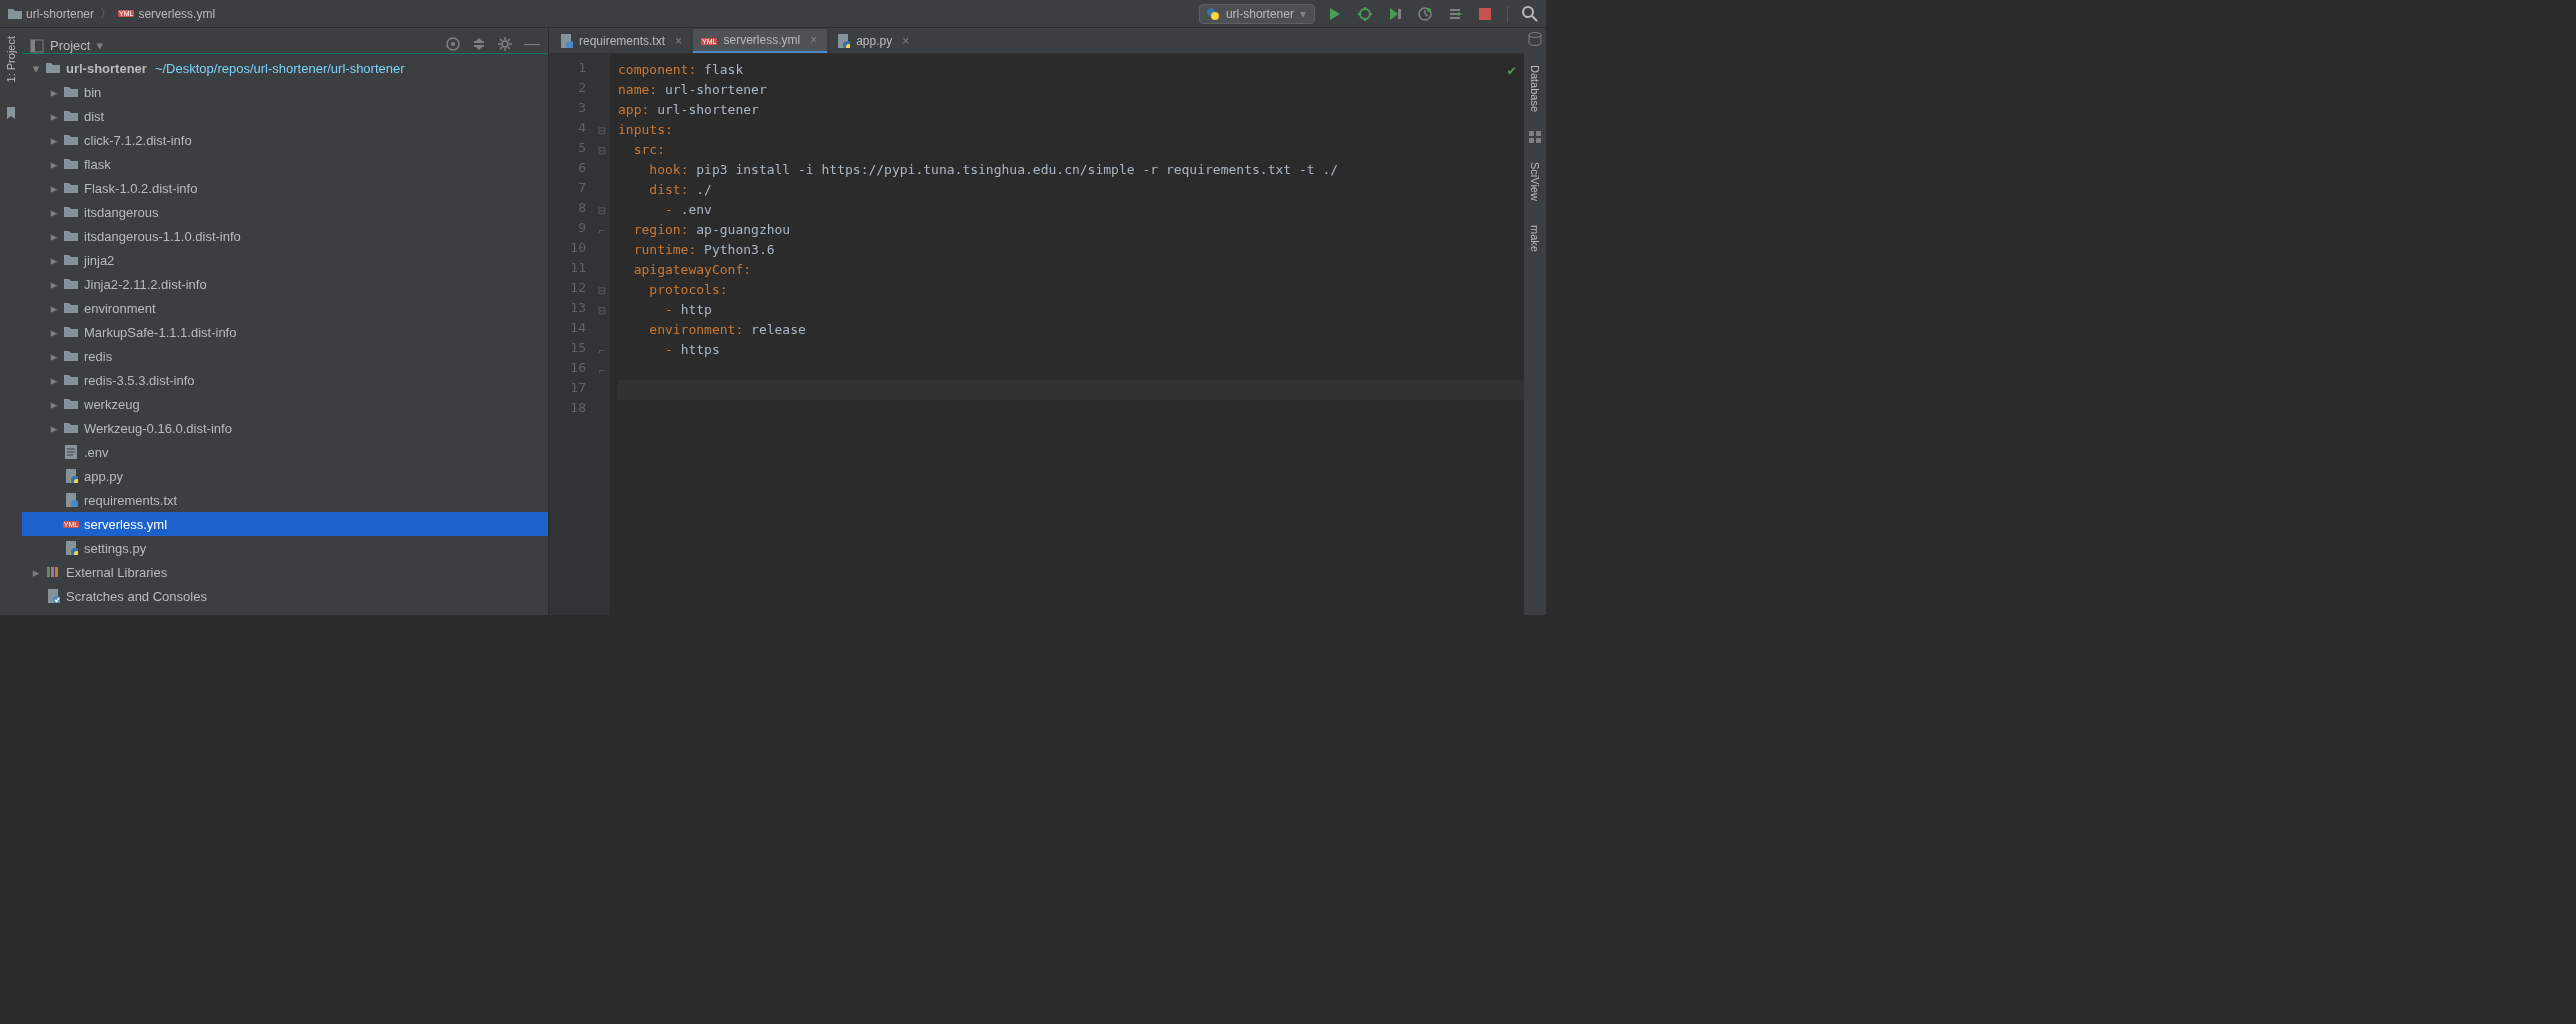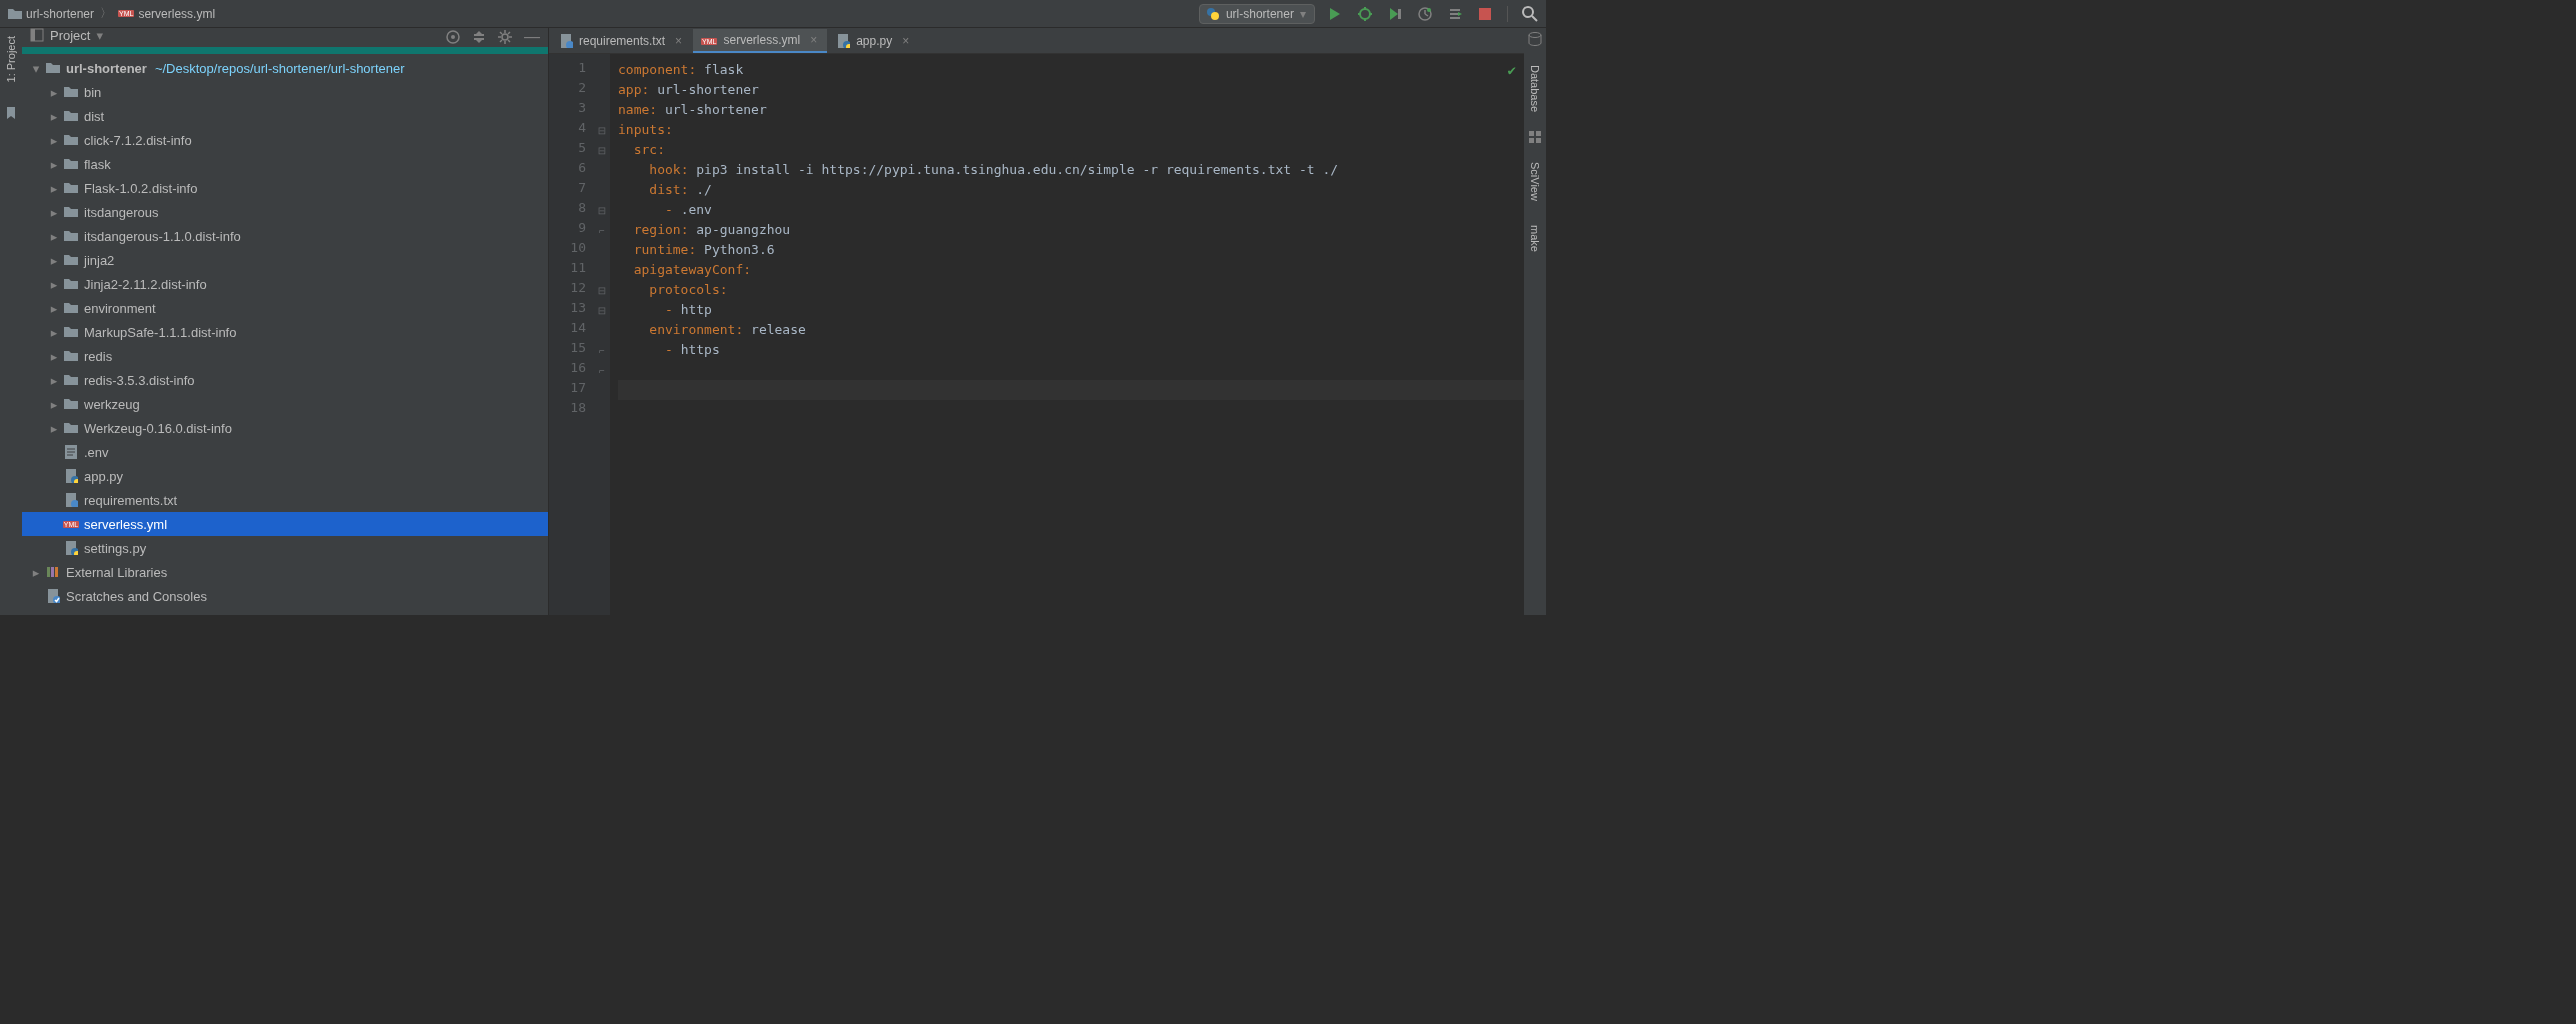--- a/index.html
+++ b/index.html
@@ -54,24 +54,24 @@
   .center-area { flex:1; display:flex; min-width:0; }
   
   .project-panel {
     width: 527px;
     display: flex;
     flex-direction: column;
     background: #3c3f41;
     border-right: 1px solid #2b2b2b;
   }
   .project-header {
-    display: flex; align-items: flex-start;
+    display: flex; align-items: flex-end;
     height: 26px;
     padding: 0 8px;
-    border-bottom: 7px solid #0f766e;
+    border-bottom: 1px solid #0f766e;
   }
   .project-header .title-icon { margin-right:6px; }
   .project-header .title { font-weight:500; color:#bbb; }
   .project-header .dropdown-arrow { margin-left:6px; color:#808080; }
   .project-header-icons { margin-left:auto; display:flex; align-items:center; gap:12px; }
   .project-tree { flex:1; overflow:auto; padding-top:2px; }
   .tree-row {
     display:flex; align-items:center;
     height:24px;
     padding-left: 6px;
@@ -577,22 +577,22 @@
               <div class="fm">⊟</div>
               <div class="fm"></div>
               <div class="fm">⌐</div>
               <div class="fm">⌐</div>
               <div class="fm"></div>
               <div class="fm"></div>
             </div>
           <div class="code" id="code">
             <span class="check-indicator">✔</span>
           <div class="line"><span class="tok-key">component</span><span class="tok-punct">: </span><span class="tok-val">flask</span></div>
+              <div class="line"><span class="tok-key">name</span><span class="tok-punct">: </span><span class="tok-val">url-shortener</span></div>
               <div class="line"><span class="tok-key">app</span><span class="tok-punct">: </span><span class="tok-val">url-shortener</span></div>
-              <div class="line"><span class="tok-key">name</span><span class="tok-punct">: </span><span class="tok-val">url-shortener</span></div>
               <div class="line"><span class="tok-key">inputs</span><span class="tok-punct">:</span></div>
               <div class="line"><span class="tok-val">  </span><span class="tok-key">src</span><span class="tok-punct">:</span></div>
               <div class="line"><span class="tok-val">    </span><span class="tok-key">hook</span><span class="tok-punct">: </span><span class="tok-val">pip3 install -i https://pypi.tuna.tsinghua.edu.cn/simple -r requirements.txt -t ./</span></div>
               <div class="line"><span class="tok-val">    </span><span class="tok-key">dist</span><span class="tok-punct">: </span><span class="tok-val">./</span></div>
               <div class="line"><span class="tok-val">      </span><span class="tok-dash">- </span><span class="tok-val">.env</span></div>
               <div class="line"><span class="tok-val">  </span><span class="tok-key">region</span><span class="tok-punct">: </span><span class="tok-val">ap-guangzhou</span></div>
               <div class="line"><span class="tok-val">  </span><span class="tok-key">runtime</span><span class="tok-punct">: </span><span class="tok-val">Python3.6</span></div>
               <div class="line"><span class="tok-val">  </span><span class="tok-key">apigatewayConf</span><span class="tok-punct">:</span></div>
               <div class="line"><span class="tok-val">    </span><span class="tok-key">protocols</span><span class="tok-punct">:</span></div>
               <div class="line"><span class="tok-val">      </span><span class="tok-dash">- </span><span class="tok-val">http</span></div>

